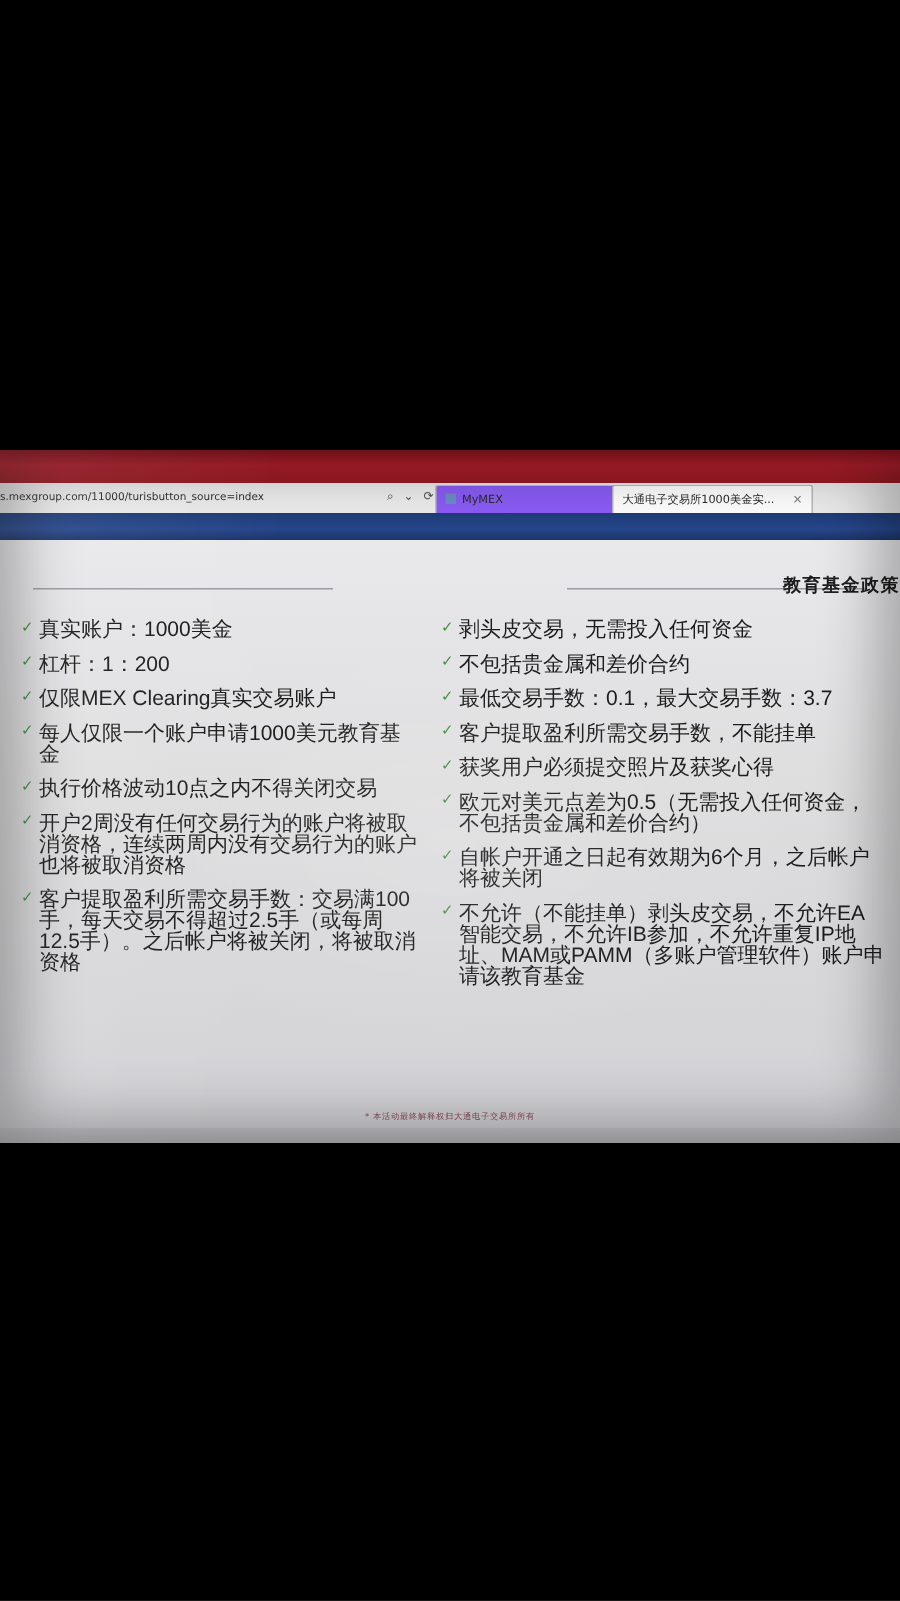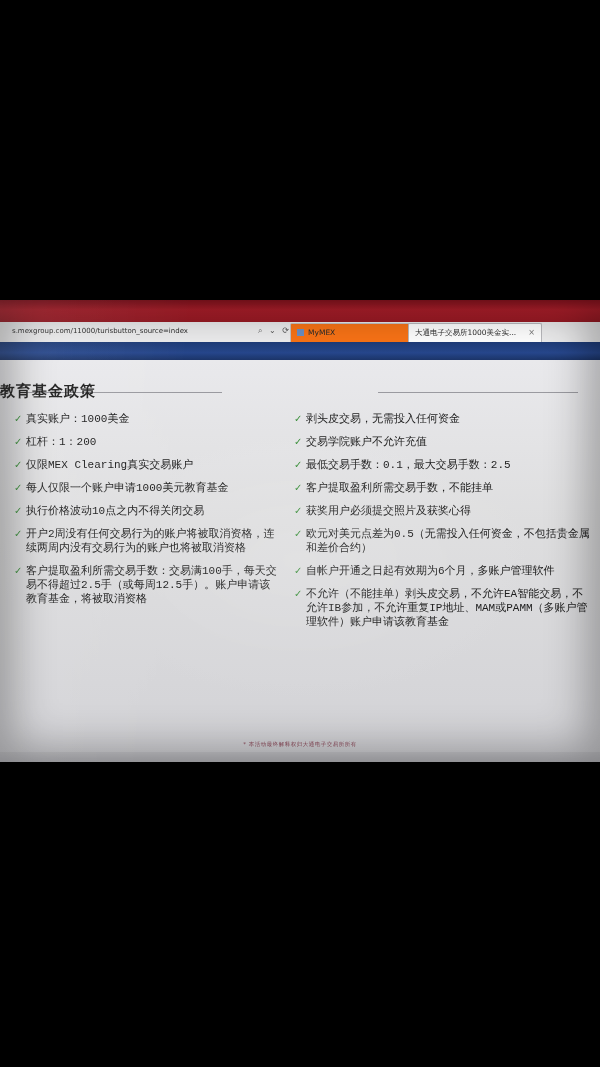--- a/index.html
+++ b/index.html
@@ -71,21 +71,21 @@
   .chrome-addrbar {
     position: absolute;
     left: 0; top: 22px;
     width: 600px;
     height: 20px;
     background: #ededee;
     border-bottom: 1px solid #c9c9cc;
   }
   .url-text {
     position: absolute;
-    left: 12px;
+    left: 0;
     top: 24px;
     width: 250px;
     font-size: 7px;
     color: #2c2c2c;
     white-space: nowrap;
     overflow: hidden;
     text-overflow: ellipsis;
     line-height: 14px;
   }
   .addr-icons {
@@ -94,21 +94,21 @@
     top: 24px;
     font-size: 8px;
     color: #555;
     line-height: 14px;
     letter-spacing: 2px;
   }
   .tab {
     position: absolute;
     top: 23px;
     height: 18px;
-    background: #f97316;
+    background: #8b5cf6;
     border: 1px solid #c3c3c6;
     border-bottom: none;
     border-radius: 2px 2px 0 0;
     font-size: 7.5px;
     color: #2b2b2b;
     line-height: 18px;
     padding: 0 6px;
     white-space: nowrap;
     overflow: hidden;
   }
@@ -147,22 +147,22 @@
     width: 600px;
     height: 402px;
     background:
       linear-gradient(180deg, #e9e9ec 0%, #dededf 40%, #d2d2d6 100%);
   }
   .slide-title {
     position: absolute;
     left: 0;
     top: 22px;
     width: 600px;
-    text-align: left;
-    font-size: 15px;
+    text-align: right;
+    font-size: 12px;
     font-weight: bold;
     color: #1d1d1d;
     letter-spacing: 1px;
   }
   .title-rule-left, .title-rule-right {
     position: absolute;
     top: 32px;
     height: 1px;
     background: #9a9aa0;
   }
@@ -194,24 +194,24 @@
     flex: 0 0 auto;
     width: 12px;
     color: #3b8f3b;
     font-size: 10px;
     line-height: 12px;
     font-weight: bold;
     margin-top: 1px;
   }
   .btext {
     flex: 1 1 auto;
-    font-size: 11px;
+    font-size: 14px;
     line-height: 14px;
     color: #1a1a1a;
-    font-family: Liberation Mono, monospace;
+    font-family: Liberation Sans, sans-serif;
   }
 
   .footnote {
     position: absolute;
     left: 0;
     bottom: 14px;
     width: 600px;
     text-align: center;
     font-size: 5.5px;
     color: #8d4a5a;
@@ -279,52 +279,52 @@
           <div class="bullet">
             <span class="check">✓</span>
             <span class="btext">执行价格波动10点之内不得关闭交易</span>
           </div>
           <div class="bullet">
             <span class="check">✓</span>
             <span class="btext">开户2周没有任何交易行为的账户将被取消资格，连续两周内没有交易行为的账户也将被取消资格</span>
           </div>
           <div class="bullet">
             <span class="check">✓</span>
-            <span class="btext">客户提取盈利所需交易手数：交易满100手，每天交易不得超过2.5手（或每周12.5手）。账户申请该教育基金，将被取消资格</span>
+            <span class="btext">客户提取盈利所需交易手数：交易满100手，每天交易不得超过2.5手（或每周12.5手）。之后帐户将被关闭，将被取消资格</span>
           </div>
         </div>
 
         <div class="col col-right">
           <div class="bullet">
             <span class="check">✓</span>
             <span class="btext">剥头皮交易，无需投入任何资金</span>
           </div>
           <div class="bullet">
             <span class="check">✓</span>
-            <span class="btext">交易学院账户不允许充值</span>
-          </div>
-          <div class="bullet">
-            <span class="check">✓</span>
-            <span class="btext">最低交易手数：0.1，最大交易手数：2.5</span>
+            <span class="btext">不包括贵金属和差价合约</span>
+          </div>
+          <div class="bullet">
+            <span class="check">✓</span>
+            <span class="btext">最低交易手数：0.1，最大交易手数：3.7</span>
           </div>
           <div class="bullet">
             <span class="check">✓</span>
             <span class="btext">客户提取盈利所需交易手数，不能挂单</span>
           </div>
           <div class="bullet">
             <span class="check">✓</span>
             <span class="btext">获奖用户必须提交照片及获奖心得</span>
           </div>
           <div class="bullet">
             <span class="check">✓</span>
             <span class="btext">欧元对美元点差为0.5（无需投入任何资金，不包括贵金属和差价合约）</span>
           </div>
           <div class="bullet">
             <span class="check">✓</span>
-            <span class="btext">自帐户开通之日起有效期为6个月，多账户管理软件</span>
+            <span class="btext">自帐户开通之日起有效期为6个月，之后帐户将被关闭</span>
           </div>
           <div class="bullet">
             <span class="check">✓</span>
             <span class="btext">不允许（不能挂单）剥头皮交易，不允许EA智能交易，不允许IB参加，不允许重复IP地址、MAM或PAMM（多账户管理软件）账户申请该教育基金</span>
           </div>
         </div>
 
       </div>
 
       <div class="footnote">* 本活动最终解释权归大通电子交易所所有</div>

